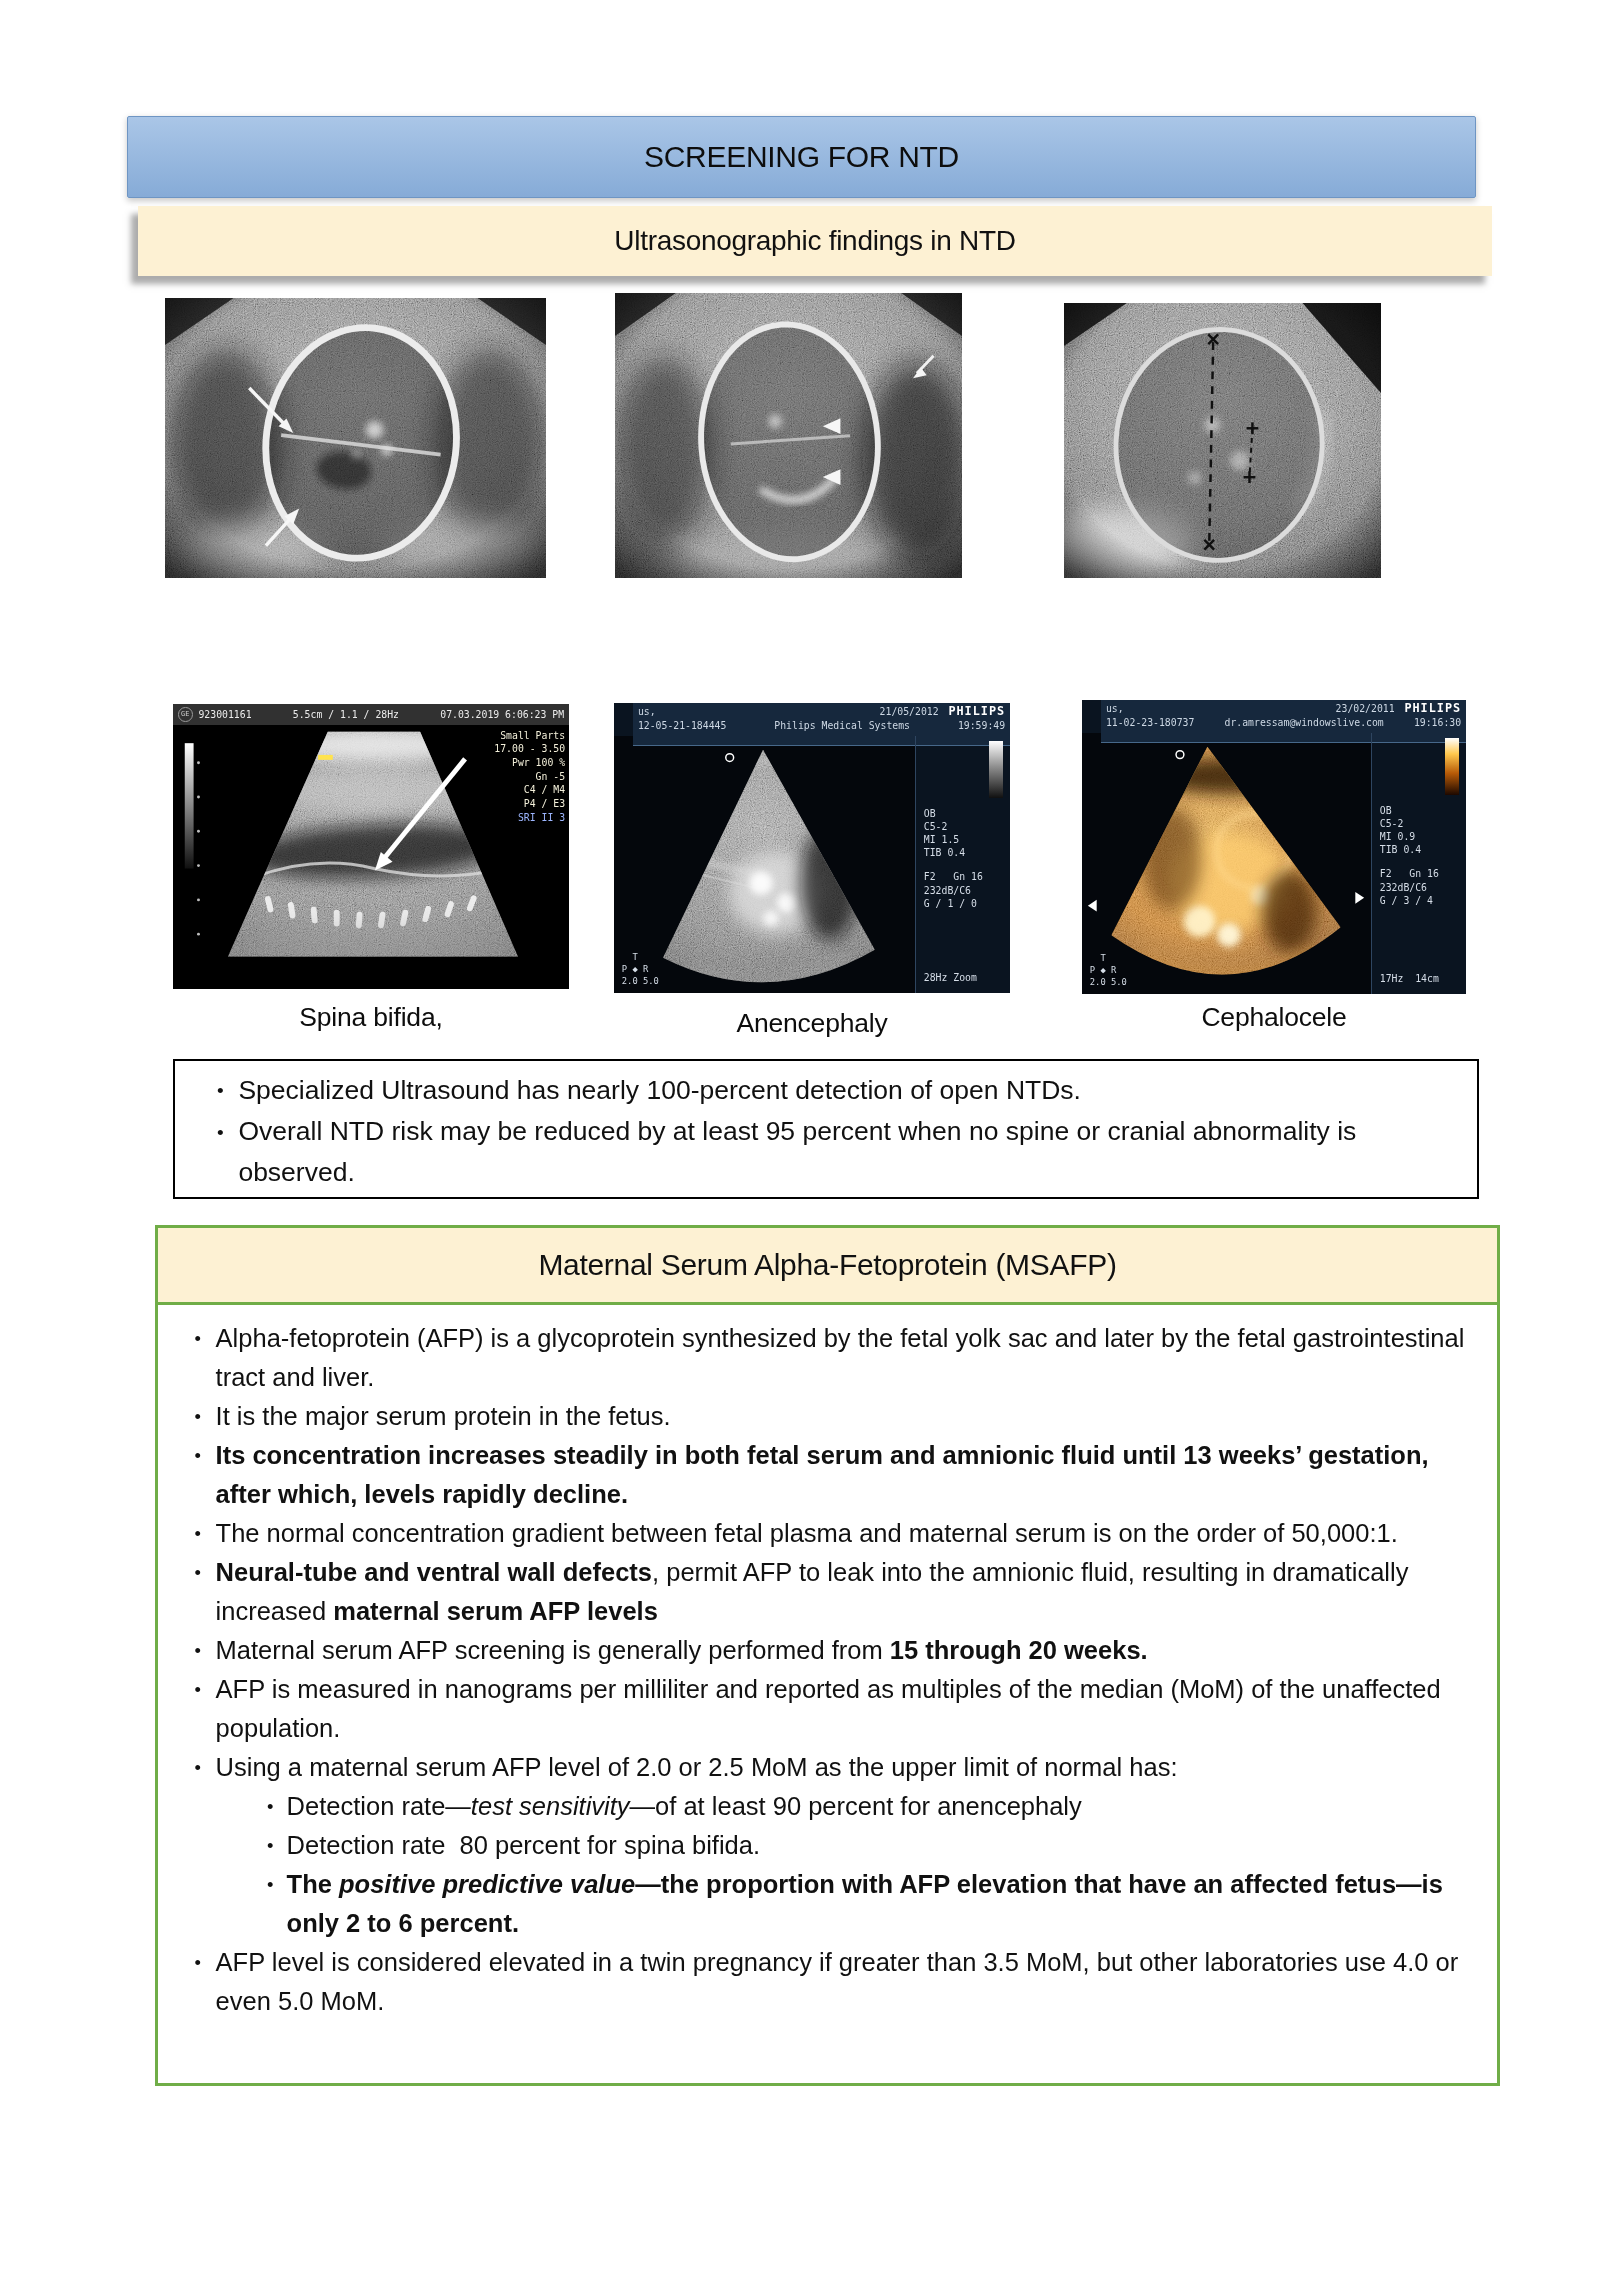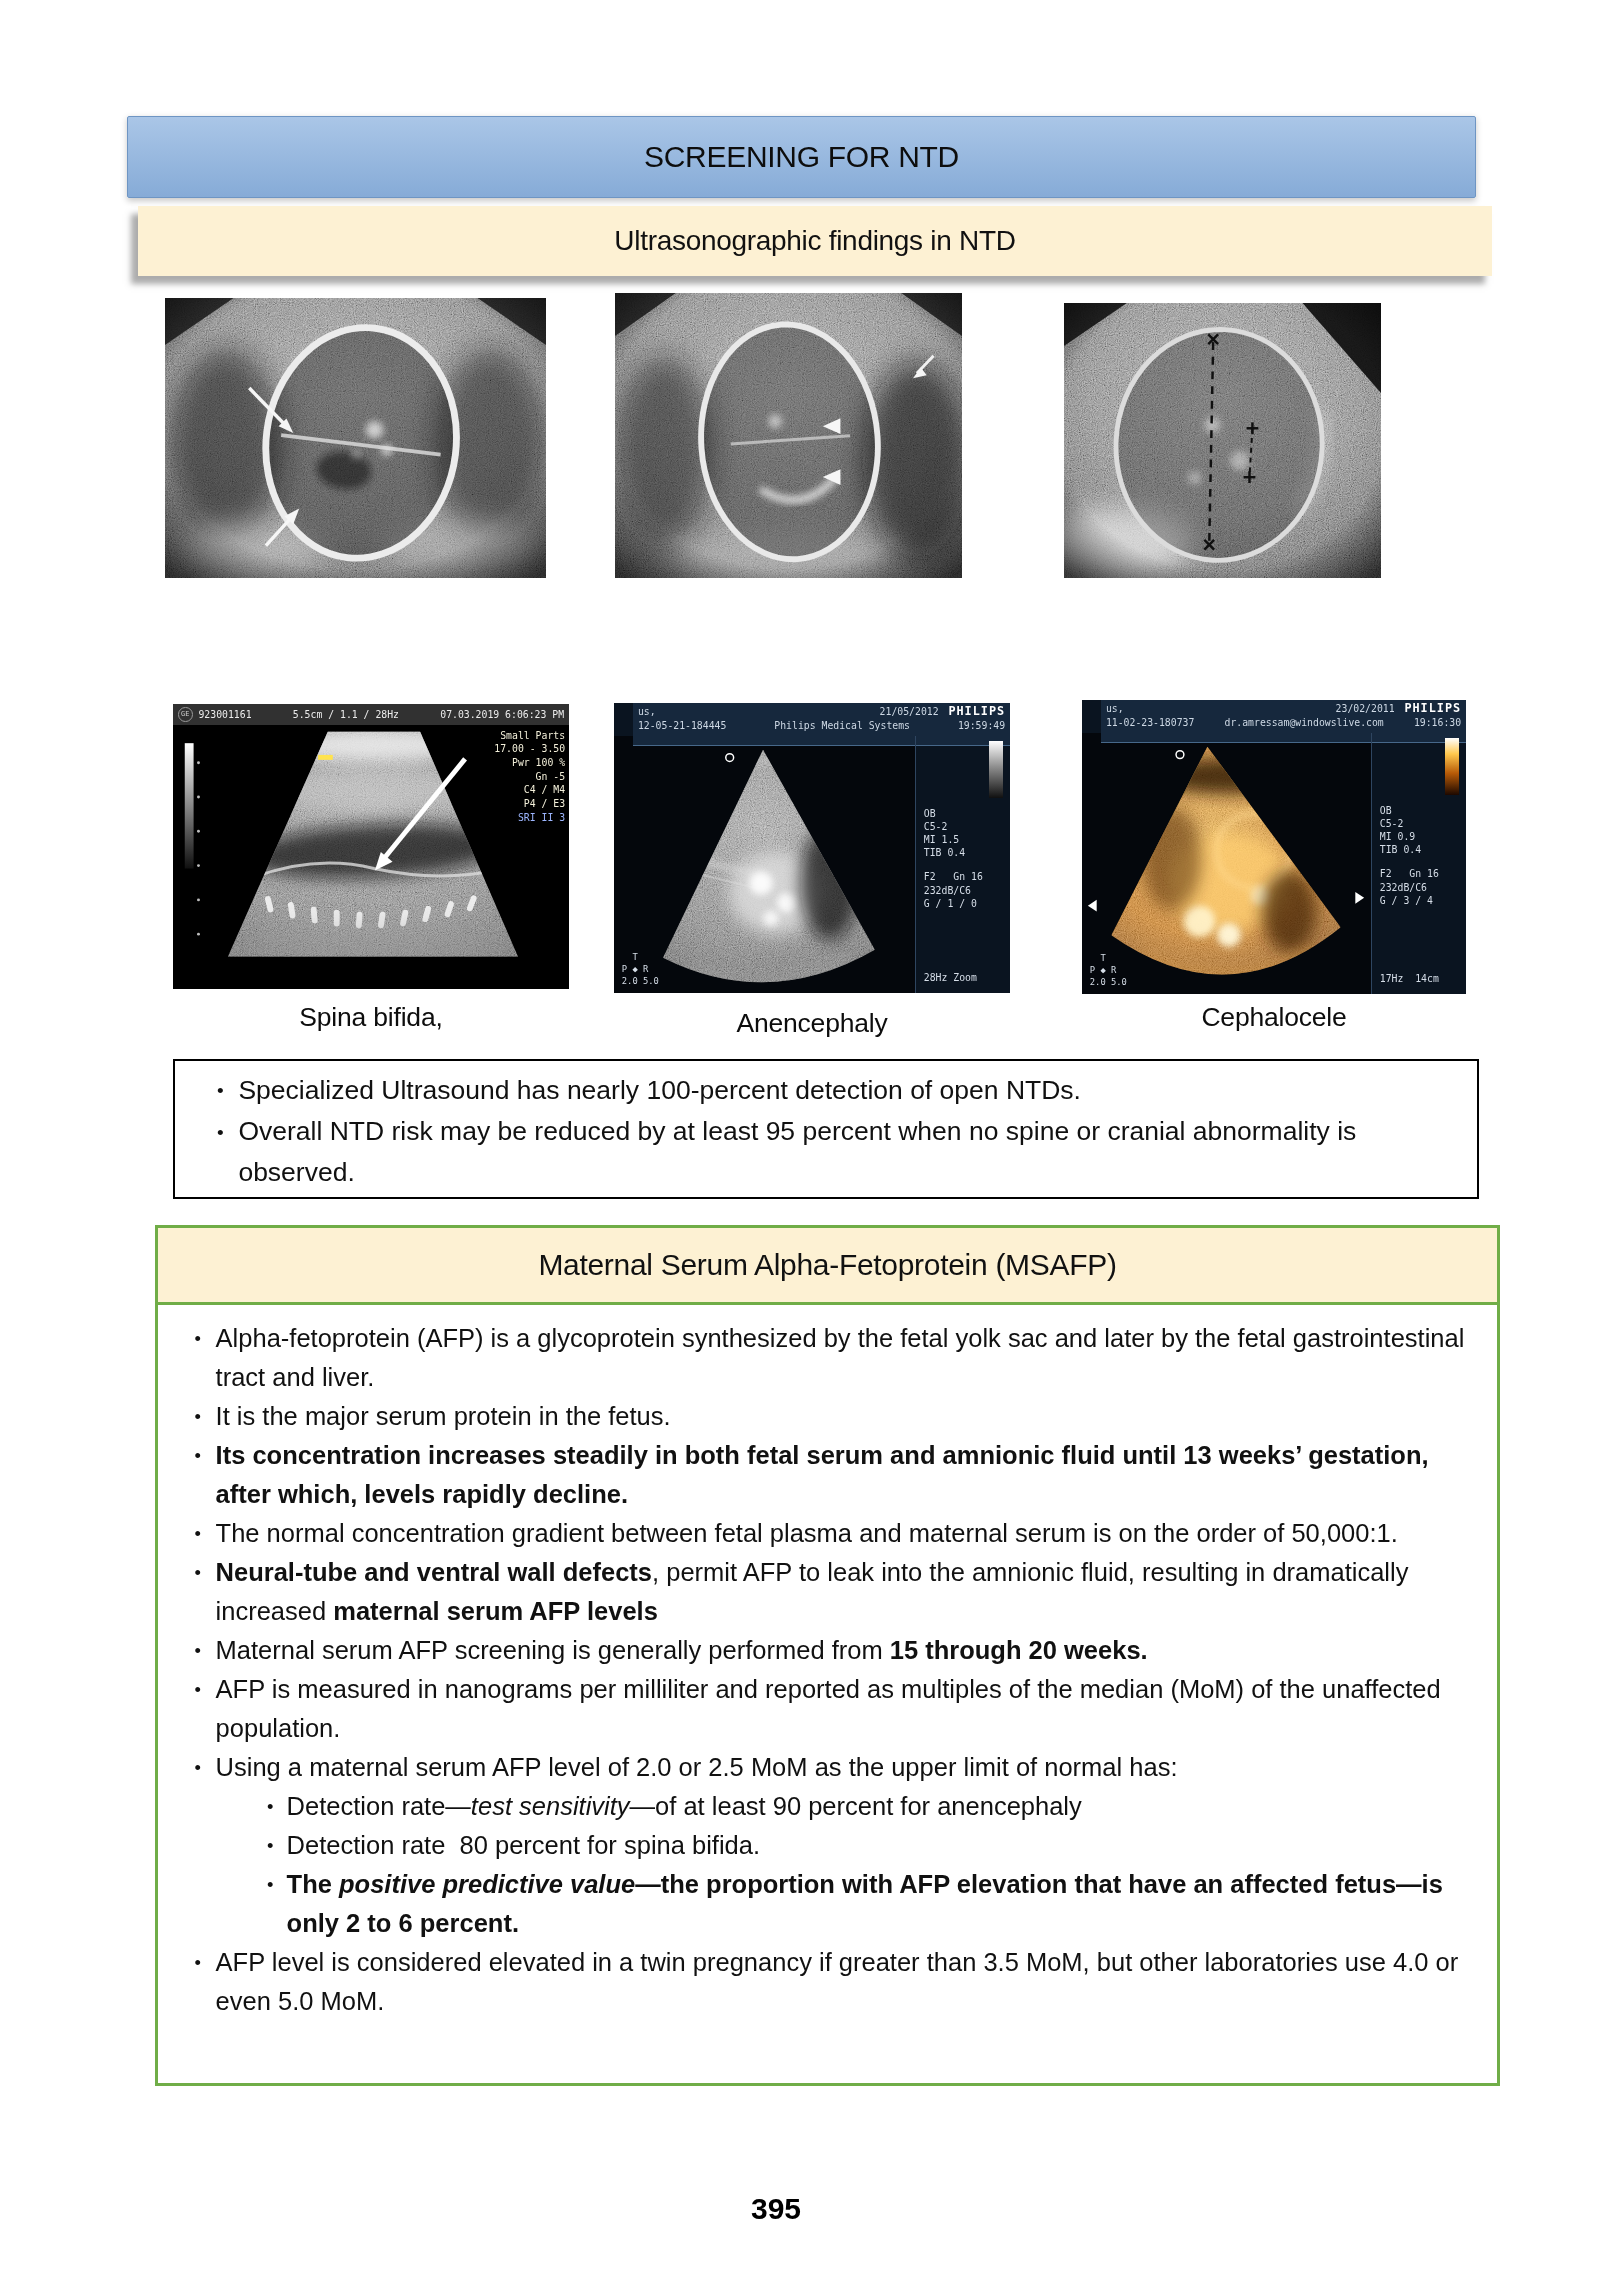--- a/index.html
+++ b/index.html
@@ -417,15 +417,14 @@
           <span class="dot">•</span>
           <span class="txt"><span class="b">The </span><span class="b i">positive predictive value</span><span class="b">—the proportion with AFP elevation that have an affected fetus—is only 2 to 6 percent.</span></span>
         </div>
         <div class="li">
           <span class="dot">•</span>
           <span class="txt"><span>AFP level is considered elevated in a twin pregnancy if greater than 3.5 MoM, but other laboratories use 4.0 or even 5.0 MoM.</span></span>
         </div>
       </div>
   </div>
 
-  <div class="pageno">395</div>
 </div>
 
 
 </body></html>

